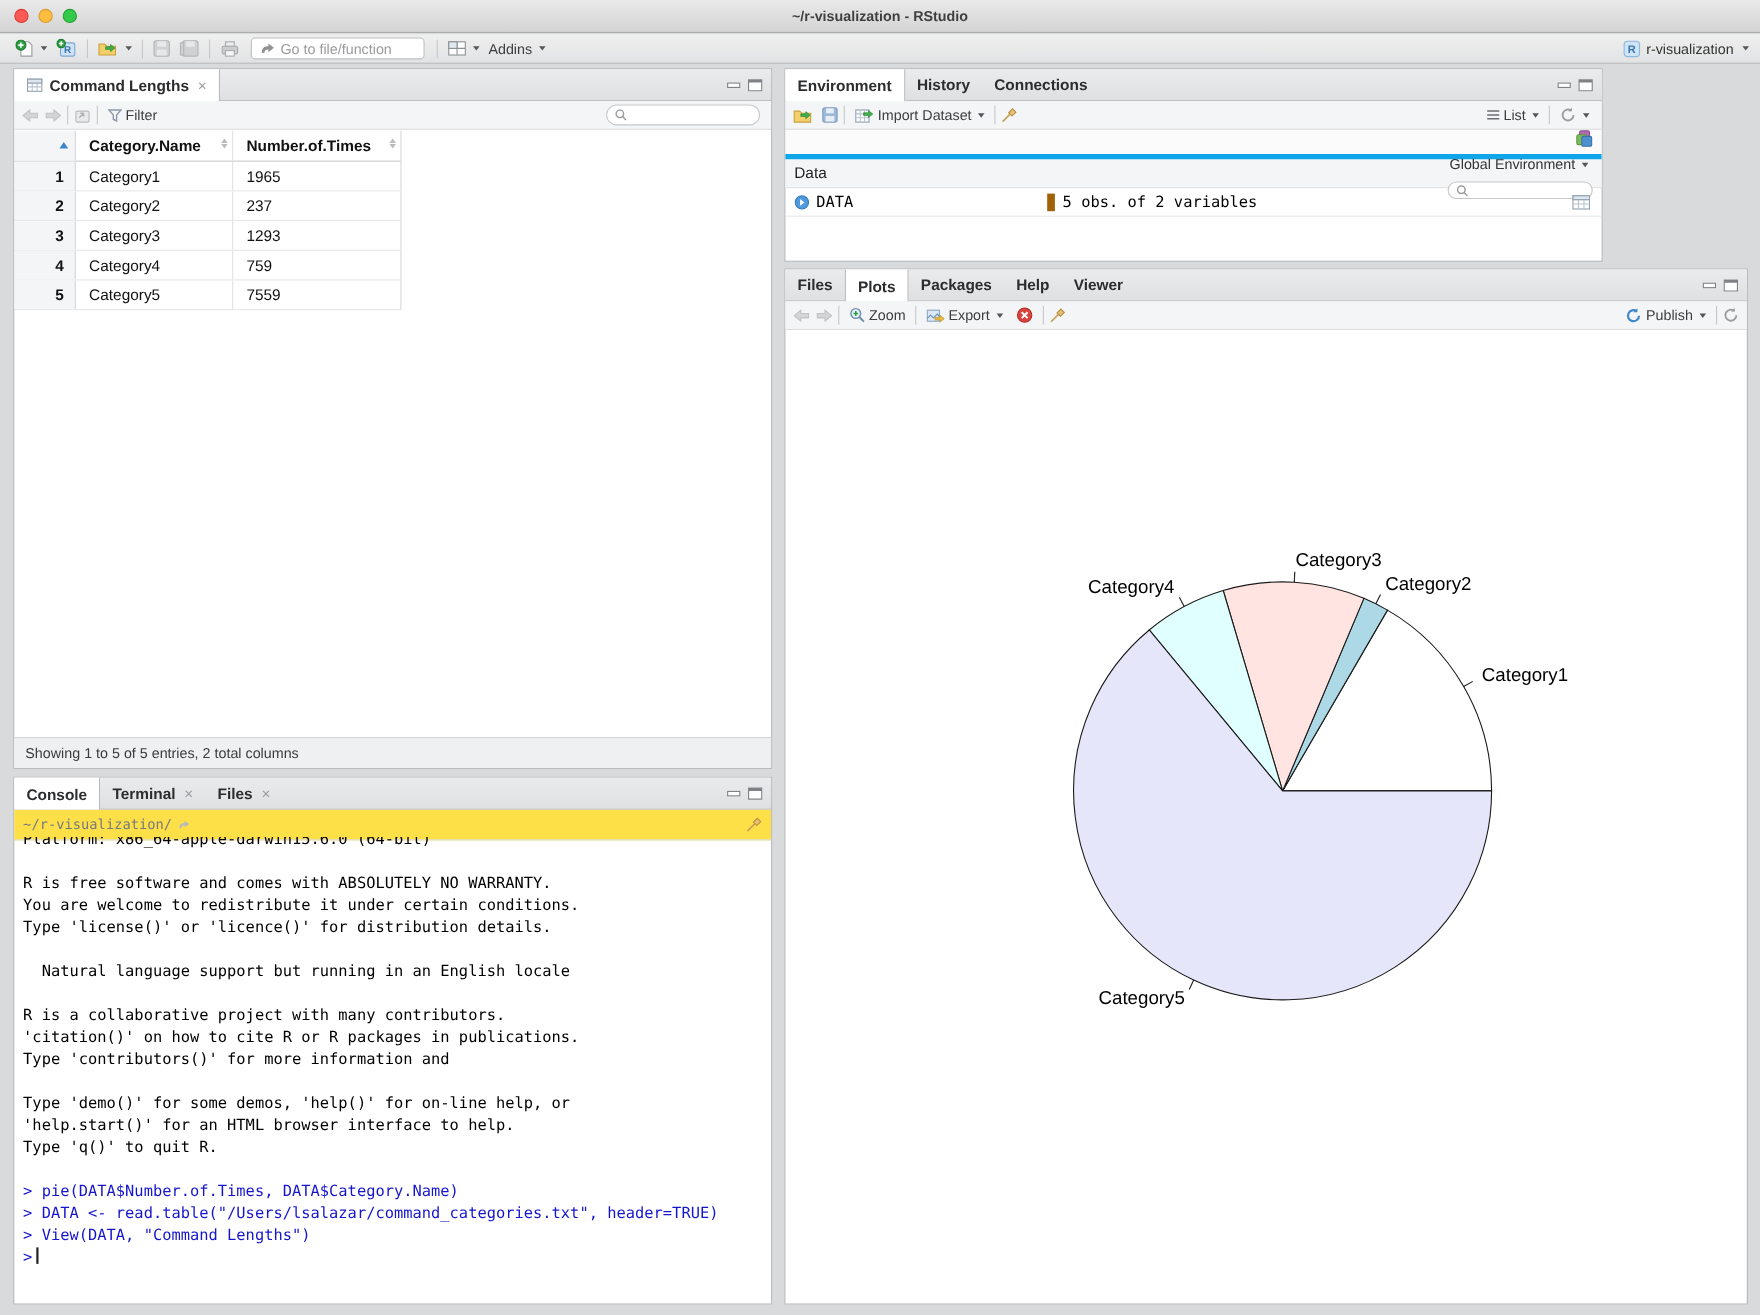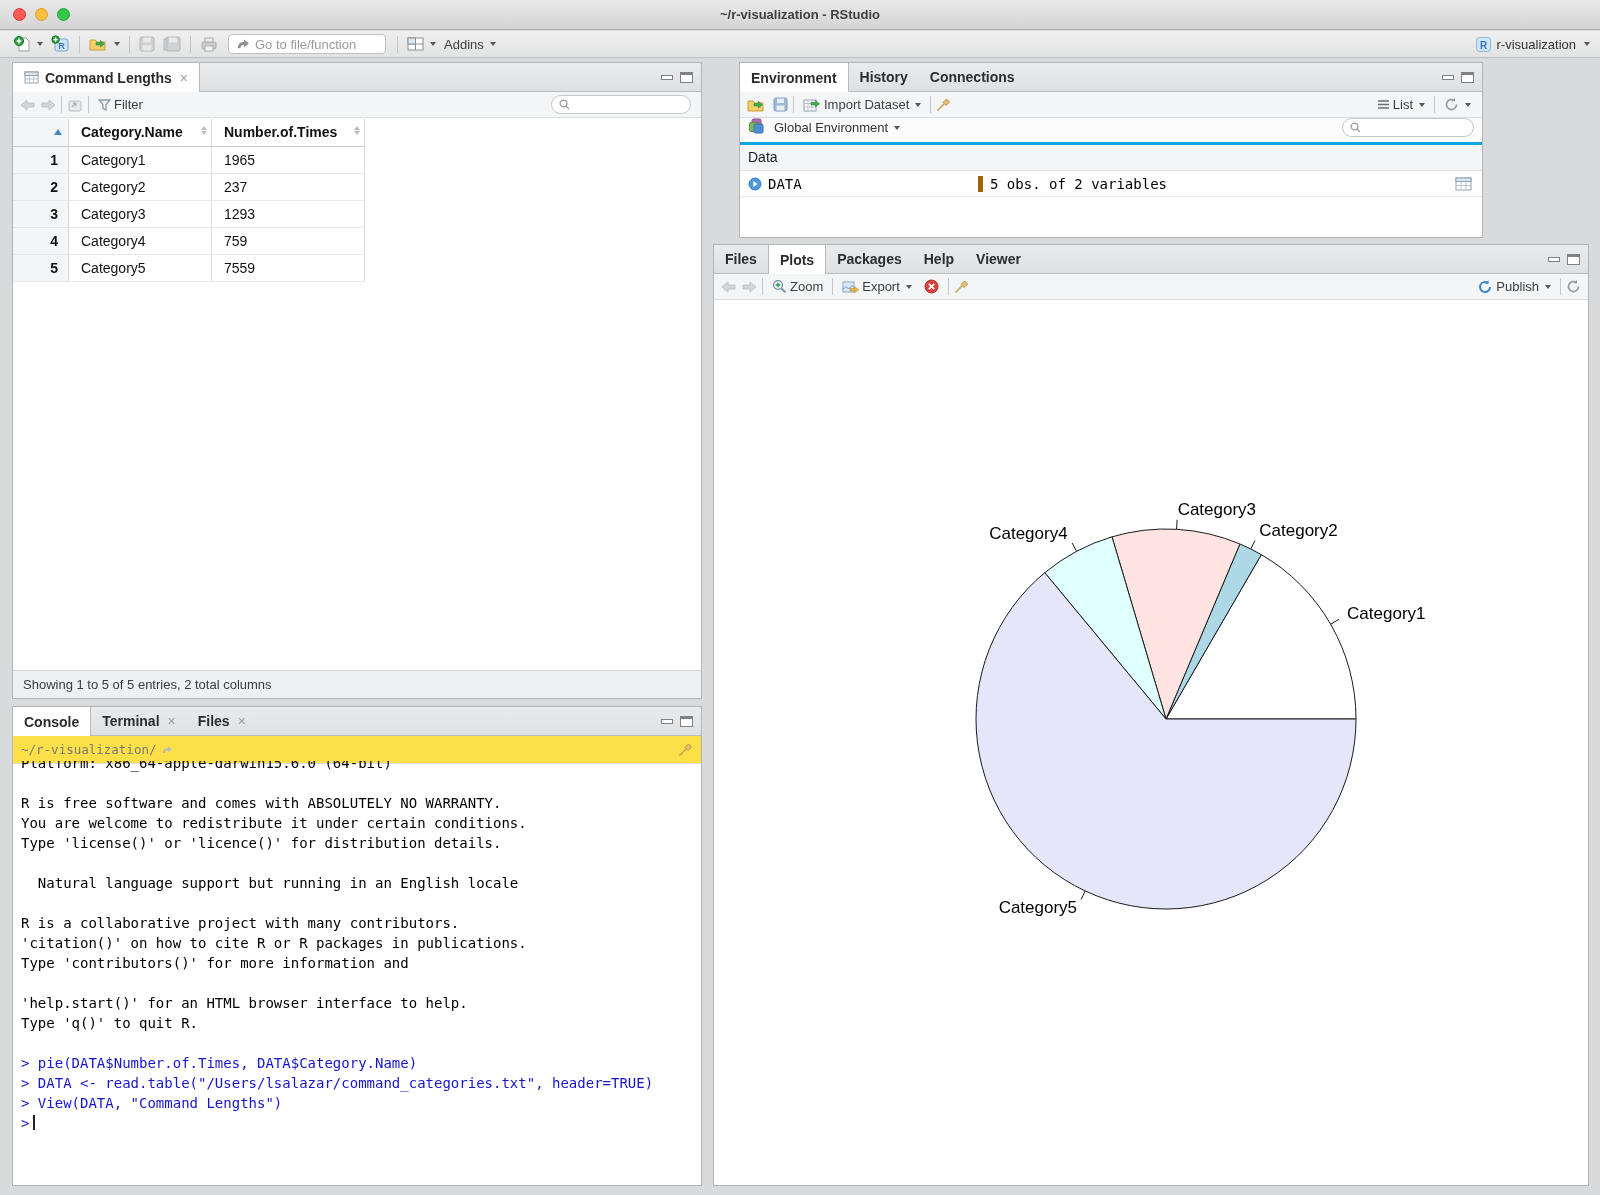--- a/index.html
+++ b/index.html
@@ -83,28 +83,28 @@
     align-items:center;padding:0 8px;font-size:13px;color:#77797c;gap:5px;}
   .console-text{position:absolute;left:1px;right:1px;top:54px;bottom:1px;overflow:hidden;
     padding-left:7px;}
   .console-inner{margin-top:-8px;}
   .cl{font-family:"DejaVu Sans Mono",monospace;font-size:14px;height:20px;line-height:20px;
     white-space:pre;color:#000;}
   .cl.in{color:#1515cd;}
   .cursor{display:inline-block;width:1.5px;height:15px;background:#222;vertical-align:-2px;margin-left:4px;}
 
   
-  .globalbar{height:27px;background:#fbfbfc;border-bottom:3px solid #0ea5e9;display:flex;
-    align-items:flex-start;padding:0 8px;font-size:13px;color:#333;gap:6px;}
+  .globalbar{height:27px;background:#fbfbfc;border-bottom:5px solid #0ea5e9;display:flex;
+    align-items:flex-end;padding:0 8px;font-size:13px;color:#333;gap:6px;flex-direction:column;}
   .env-section{height:26px;background:#f4f5f6;border-bottom:1px solid #e2e3e5;font-size:14px;
     color:#1c1d1f;line-height:25px;padding-left:8px;}
   .env-row{height:26px;border-bottom:1px solid #e8e9eb;display:flex;align-items:center;
     font-size:14px;position:relative;}
   .env-name{width:238px;display:flex;align-items:center;gap:6px;padding-left:8px;}
-  .env-val{border-left:5px solid #a16207;padding-left:7px;flex:1;}
+  .env-val{border-left:7px solid #a16207;padding-left:7px;flex:1;}
 
   
   .plot-area{position:absolute;left:1px;right:1px;top:57px;bottom:1px;background:#fff;}
   .plot-area svg text{font-family:"Liberation Sans",sans-serif;font-size:17px;fill:#000;}
 
   .icon{display:inline-block;flex:none;}
   .tlabel{font-size:13px;color:#3c3d3f;}
 </style>
 </head>
 <body>
@@ -323,32 +323,33 @@
       <div class="cl">R is free software and comes with ABSOLUTELY NO WARRANTY.</div>
       <div class="cl">You are welcome to redistribute it under certain conditions.</div>
       <div class="cl">Type 'license()' or 'licence()' for distribution details.</div>
       <div class="cl"></div>
       <div class="cl">  Natural language support but running in an English locale</div>
       <div class="cl"></div>
       <div class="cl">R is a collaborative project with many contributors.</div>
       <div class="cl">'citation()' on how to cite R or R packages in publications.</div>
       <div class="cl">Type 'contributors()' for more information and</div>
       <div class="cl"></div>
+      <div class="cl">Type 'demo()' for some demos, 'help()' for on-line help, or</div>
       <div class="cl">'help.start()' for an HTML browser interface to help.</div>
       <div class="cl">Type 'q()' to quit R.</div>
       <div class="cl"></div>
       <div class="cl in">&gt; pie(DATA$Number.of.Times, DATA$Category.Name)</div>
       <div class="cl in">&gt; DATA &lt;- read.table("/Users/lsalazar/command_categories.txt", header=TRUE)</div>
       <div class="cl in">&gt; View(DATA, "Command Lengths")</div>
       <div class="cl in"><span>&gt;</span><span class="cursor"></span></div>
     </div>
   </div>
 </div>
 
-<div class="pane" style="left:713px;top:62px;width:744px;height:176px;margin-left:26px;">
+<div class="pane" style="left:713px;top:62px;width:744px;height:176px;">
   <div class="tabstrip">
     <div class="tab first active">
         <span>Environment</span>
       </div>
     <div class="tab">
         <span>History</span>
       </div>
     <div class="tab">
         <span>Connections</span>
       </div>

